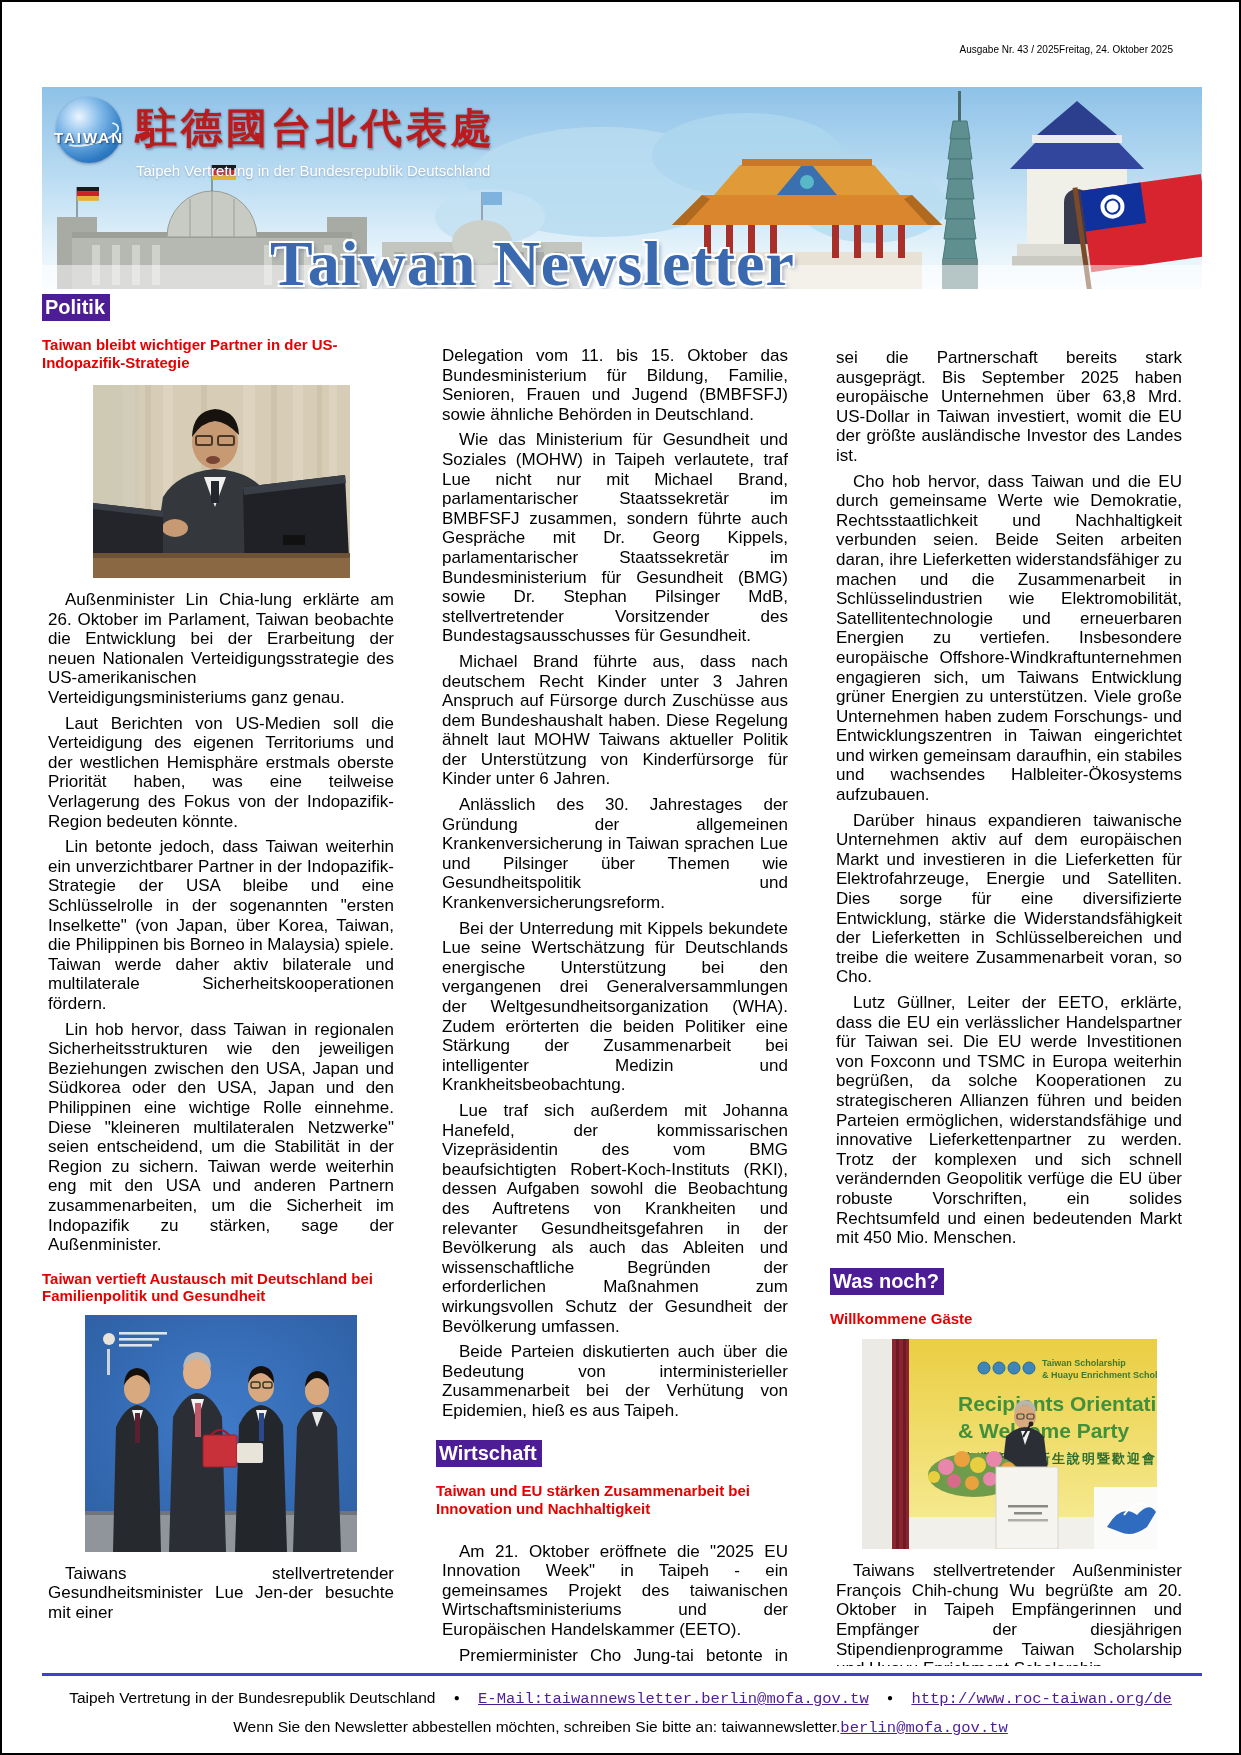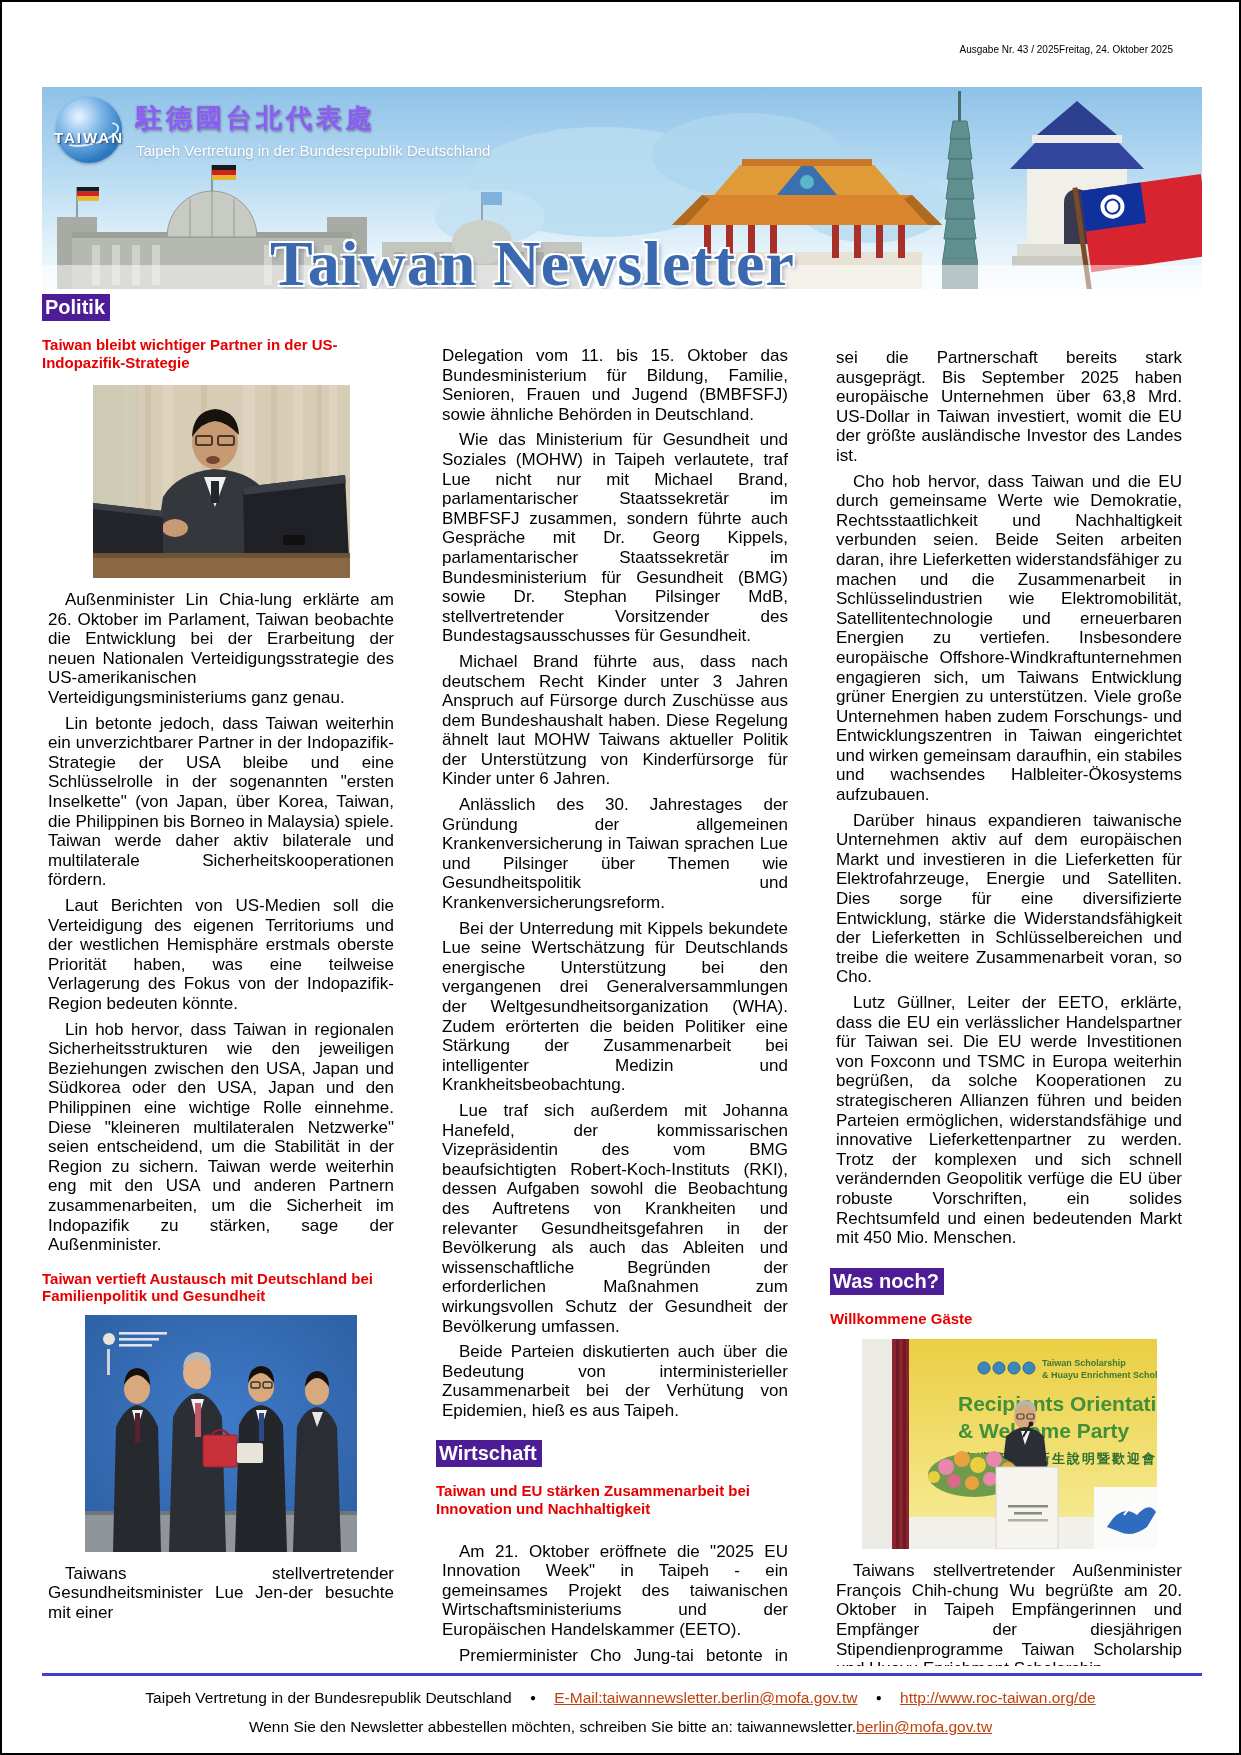--- a/index.html
+++ b/index.html
@@ -13,21 +13,21 @@
   .banner svg{position:absolute;inset:0;}
   .banner-id{position:absolute;top:10px;left:14px;display:flex;align-items:flex-start;gap:14px;}
   .globe{width:66px;height:66px;border-radius:50%;
          background:radial-gradient(circle at 35% 30%, #eaf5ff 0%, #7fb8e8 35%, #2f7cc4 70%, #16589e 100%);
          position:relative;flex:0 0 auto;box-shadow:0 1px 3px rgba(0,0,60,.35);}
   .globe-swoosh{position:absolute;left:6px;top:26px;width:54px;height:18px;border:2px solid rgba(255,255,255,.85);
                 border-left-color:transparent;border-top-color:transparent;border-radius:50%;transform:rotate(-14deg);}
   .globe-label{position:absolute;top:32px;left:-8px;width:82px;text-align:center;color:#fff;font-weight:bold;
                font-size:15px;letter-spacing:2px;text-shadow:1px 1px 2px #1a3a66;}
   .banner-titles{padding-top:4px;}
-  .banner-zh{font-size:26px;font-weight:bold;color:#8b5cf6;letter-spacing:4px;
+  .banner-zh{font-size:41px;font-weight:bold;color:#b91c1c;letter-spacing:4px;
              text-shadow:1px 2px 2px #7f93ad,0 0 2px #6c82a0;}
   .banner-sub{font-size:15px;color:#ffffff;margin-top:6px;text-shadow:0 1px 2px #8aa0bc;}
   .banner-title{position:absolute;bottom:-12px;left:228px;font-family:"Liberation Serif",serif;font-weight:bold;
                 font-size:64px;letter-spacing:1px;color:#3a69b0;white-space:nowrap;
                 text-shadow:-2px -2px 0 #fff,2px -2px 0 #fff,-2px 2px 0 #fff,2px 2px 0 #fff,3px 3px 4px rgba(40,70,120,.45);}
   
   .columns{position:absolute;top:292px;left:40px;width:1150px;height:1372px;display:flex;gap:36px;}
   .col{width:358px;flex:0 0 358px;overflow:hidden;}
   .col2{padding-top:46px;}
   .col3{padding-top:48px;}
@@ -39,21 +39,21 @@
   .figure{display:block;margin:14px auto 12px auto;}
   .fig1{width:257px;height:193px;}
   .fig2{width:272px;height:237px;margin-top:10px;}
   .fig3{width:295px;height:210px;margin-top:12px;}
   .spacer8{height:8px;} .spacer14{height:14px;}
   
   .footer-rule{position:absolute;left:40px;width:1160px;top:1671px;height:3px;background:#4040cc;}
   .footer-l1{position:absolute;top:1687px;left:0;width:100%;text-align:center;font-size:15.5px;}
   .footer-l2{position:absolute;top:1716px;left:0;width:100%;text-align:center;font-size:15.5px;}
   .footer-l1 .sep{display:inline-block;margin:0 14px;font-size:10px;vertical-align:2px;}
-  a.plainlink{color:#c2410c;text-decoration:underline;cursor:pointer;}
+  a.plainlink{color:#4c1d95;text-decoration:underline;cursor:pointer;font-family:Liberation Mono, monospace;}
   .nolink{text-decoration:none;}
 </style>
 </head>
 <body>
 
 <div class="page">
 
   <div class="masthead">
     <span>Ausgabe Nr. 43 / 2025</span>
     <span>Freitag, 24. Oktober 2025</span>
@@ -230,22 +230,22 @@
         <g>
           <polygon points="150,102 252,90 257,193 152,193" fill="#1f2126"></polygon>
           <polygon points="150,102 252,90 253,98 151,110" fill="#3a3f47"></polygon>
           <rect x="190" y="150" width="22" height="10" fill="#111"></rect>
         </g>
         <rect y="170" width="257" height="23" fill="#8a6844"></rect>
         <rect y="168" width="257" height="5" fill="#6e5236"></rect>
       </svg>
 
       <p class="body">Außenminister Lin Chia-lung erklärte am 26. Oktober im Parlament, Taiwan beobachte die Entwicklung bei der Erarbeitung der neuen Nationalen Verteidigungsstrategie des US-amerikanischen Verteidigungsministeriums ganz genau.</p>
+      <p class="body">Laut Berichten von US-Medien soll die Verteidigung des eigenen Territoriums und der westlichen Hemisphäre erstmals oberste Priorität haben, was eine teilweise Verlagerung des Fokus von der Indopazifik-Region bedeuten könnte.</p>
       <p class="body">Lin betonte jedoch, dass Taiwan weiterhin ein unverzichtbarer Partner in der Indopazifik-Strategie der USA bleibe und eine Schlüsselrolle in der sogenannten "ersten Inselkette" (von Japan, über Korea, Taiwan, die Philippinen bis Borneo in Malaysia) spiele. Taiwan werde daher aktiv bilaterale und multilaterale Sicherheitskooperationen fördern.</p>
-      <p class="body">Laut Berichten von US-Medien soll die Verteidigung des eigenen Territoriums und der westlichen Hemisphäre erstmals oberste Priorität haben, was eine teilweise Verlagerung des Fokus von der Indopazifik-Region bedeuten könnte.</p>
       <p class="body">Lin hob hervor, dass Taiwan in regionalen Sicherheitsstrukturen wie den jeweiligen Beziehungen zwischen den USA, Japan und Südkorea oder den USA, Japan und den Philippinen eine wichtige Rolle einnehme. Diese "kleineren multilateralen Netzwerke" seien entscheidend, um die Stabilität in der Region zu sichern. Taiwan werde weiterhin eng mit den USA und anderen Partnern zusammenarbeiten, um die Sicherheit im Indopazifik zu stärken, sage der Außenminister.</p>
 
       <div class="art-title">Taiwan vertieft Austausch mit Deutschland bei Familienpolitik und Gesundheit</div>
 
       <svg class="figure fig2" viewBox="0 0 272 237">
         <defs>
           <radialGradient id="blueb" cx="0.5" cy="0.45" r="0.8">
             <stop offset="0" stop-color="#3f7ac8"></stop>
               <stop offset="1" stop-color="#2b5c9e"></stop>
           </radialGradient>

